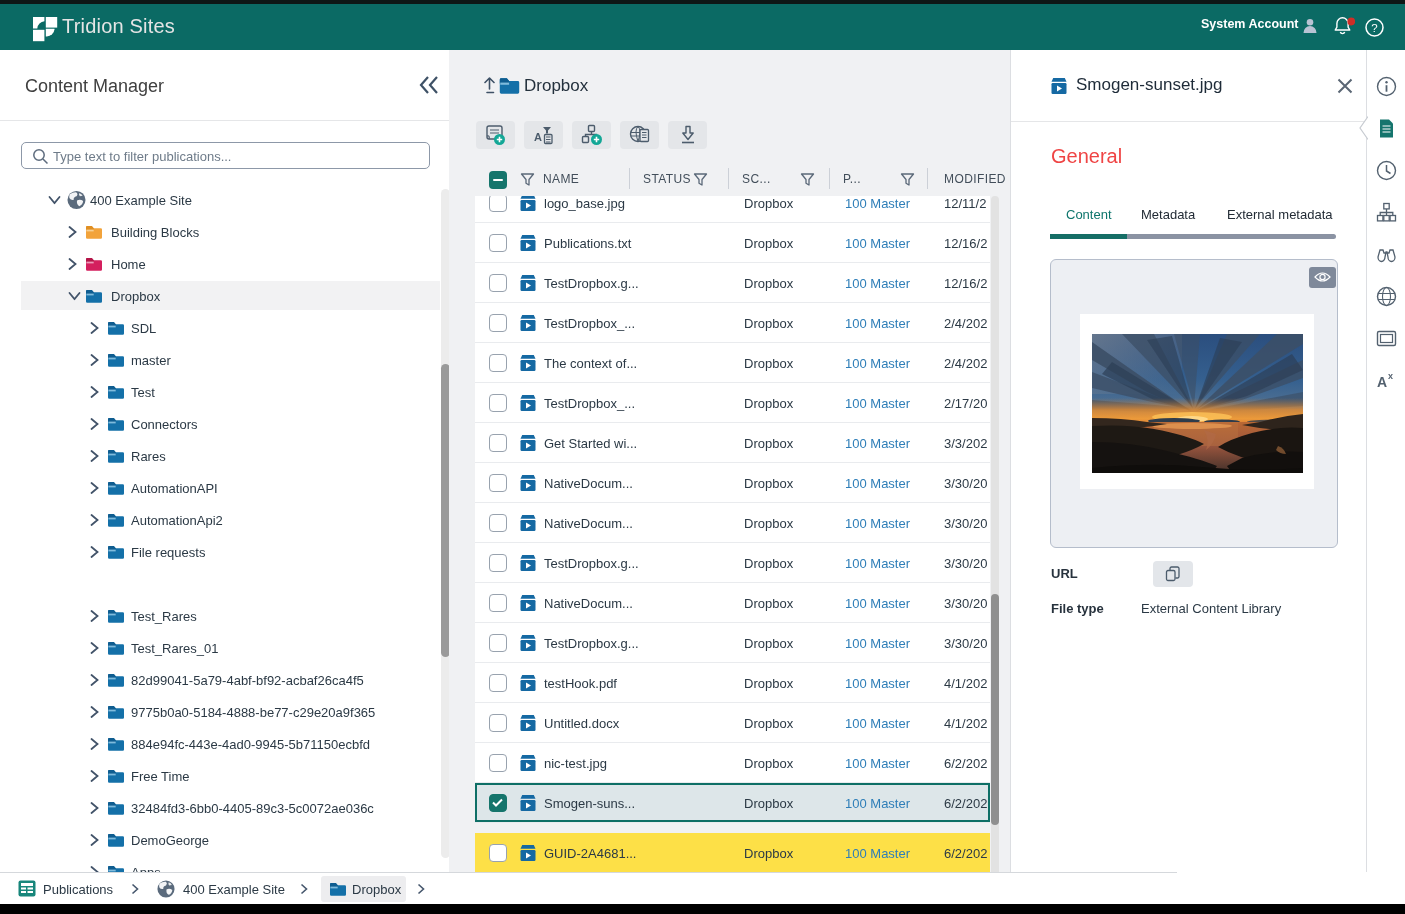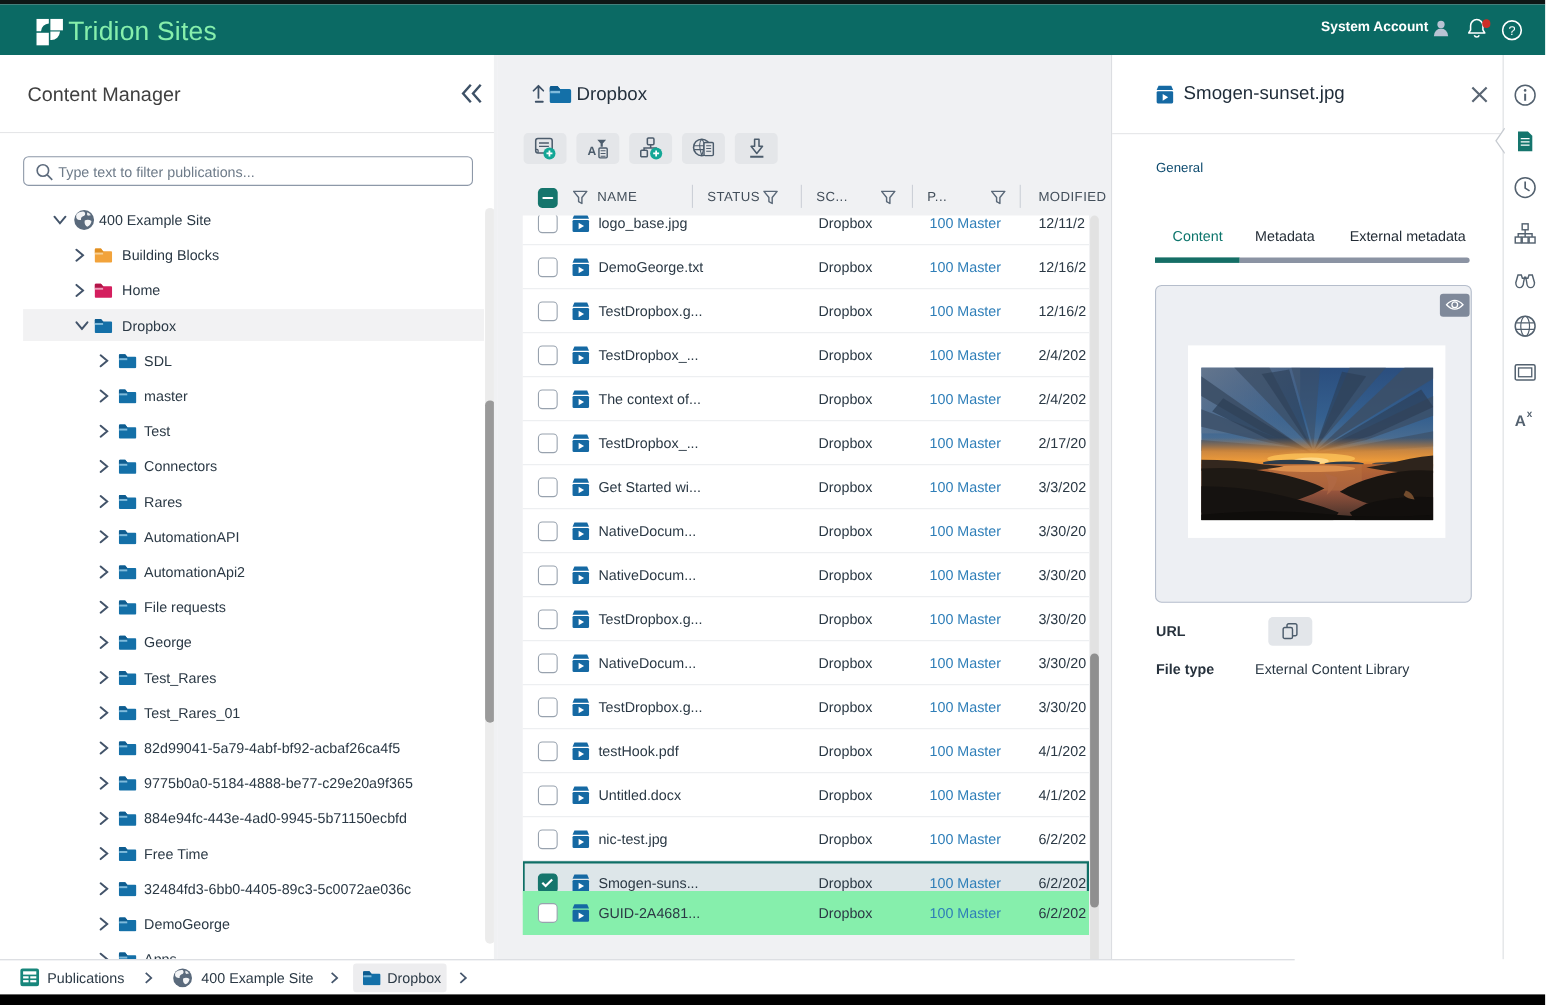--- a/index.html
+++ b/index.html
@@ -33,21 +33,21 @@
 <div id="app">
 
 <div id="topstrip" class="abs"></div>
 <div id="topbar" class="abs">
 <svg class="abs" style="left:33px;top:13px" width="25" height="25" viewBox="0 0 25 25">
 <path d="M0,0 h11.4 v4.3 a7.6,7.6 0 0 0 -7.1,7.1 h-4.3 z" fill="#fff"></path>
 <rect x="12.8" y="0" width="11.4" height="10.6" fill="#fff"></rect>
 <rect x="0" y="12.8" width="11.4" height="11.4" fill="#fff"></rect>
 <path d="M12.8,11.7 h8.7 v0.5 a7.9,7.9 0 0 1 -7.7,7.2 h-1 z" fill="#fff"></path>
 </svg>
-<div class="abs" style="left:62px;top:11px;font-size:24px;color:#86efac;font-weight:400;letter-spacing:.2px">Tridion Sites</div>
+<div class="abs" style="left:62px;top:11px;font-size:20px;color:#e5e5e5;font-weight:400;letter-spacing:.2px">Tridion Sites</div>
 <div class="abs" style="left:1201px;top:13px;font-size:12.5px;color:#fff;font-weight:bold">System Account</div>
 <svg class="abs" style="left:1303px;top:14px" width="14" height="16" viewBox="0 0 14 16">
 <circle cx="7" cy="4.2" r="3.3" fill="#b9c3d3"></circle>
         <path d="M0.5,15 a6.5,7 0 0 1 13,0 z" fill="#b9c3d3"></path>
       </svg>
 <svg class="abs" style="left:1333px;top:12px" width="22" height="22" viewBox="0 0 22 22">
 <path d="M9.5,1.8 a5.6,5.6 0 0 1 5.6,5.6 v3.8 l1.7,2.8 h-14.6 l1.7,-2.8 v-3.8 a5.6,5.6 0 0 1 5.6,-5.6 z" fill="none" stroke="#fff" stroke-width="1.4" stroke-linejoin="round"></path>
 <path d="M7.3,16 a2.3,2.3 0 0 0 4.4,0" fill="none" stroke="#fff" stroke-width="1.4"></path>
 <circle cx="18.3" cy="5.5" r="3.9" fill="#cf2e27"></circle>
       </svg>
@@ -195,31 +195,20 @@
 <div class="trow" style="top:486px">
         <svg class="chev" style="left:90px" width="9" height="13" viewBox="0 0 9 13">
           <path d="M1.5,1.5 L7.5,6.5 L1.5,11.5" fill="none" stroke="#43546a" stroke-width="1.8" stroke-linecap="round"></path>
         </svg>
         <svg class="ficon" style="left:108px" width="16" height="14" viewBox="0 0 16 14">
           <path d="M0,2.2 a1.2,1.2 0 0 1 1.2,-1.2 h4.6 l1.9,2.3 h7.1 a1.2,1.2 0 0 1 1.2,1.2 v8 a1.2,1.2 0 0 1 -1.2,1.2 h-13.6 a1.2,1.2 0 0 1 -1.2,-1.2 z" fill="#1470a8"></path>
           <path d="M0,2.2 a1.2,1.2 0 0 1 1.2,-1.2 h4.6 l1.9,2.3 v2 h-7.7 z" fill="#0f5d90"></path>
           <rect x="0.4" y="4.6" width="7.3" height="1.8" fill="#7fbbdc"></rect>
         </svg>
         <div class="lbl" style="left:131px">File requests</div>
-      </div>
-<div class="trow" style="top:518px">
-        <svg class="chev" style="left:90px" width="9" height="13" viewBox="0 0 9 13">
-          <path d="M1.5,1.5 L7.5,6.5 L1.5,11.5" fill="none" stroke="#43546a" stroke-width="1.8" stroke-linecap="round"></path>
-        </svg>
-        <svg class="ficon" style="left:108px" width="16" height="14" viewBox="0 0 16 14">
-          <path d="M0,2.2 a1.2,1.2 0 0 1 1.2,-1.2 h4.6 l1.9,2.3 h7.1 a1.2,1.2 0 0 1 1.2,1.2 v8 a1.2,1.2 0 0 1 -1.2,1.2 h-13.6 a1.2,1.2 0 0 1 -1.2,-1.2 z" fill="#1470a8"></path>
-          <path d="M0,2.2 a1.2,1.2 0 0 1 1.2,-1.2 h4.6 l1.9,2.3 v2 h-7.7 z" fill="#0f5d90"></path>
-          <rect x="0.4" y="4.6" width="7.3" height="1.8" fill="#7fbbdc"></rect>
-        </svg>
-        <div class="lbl" style="left:131px">George</div>
       </div>
 <div class="trow" style="top:550px">
         <svg class="chev" style="left:90px" width="9" height="13" viewBox="0 0 9 13">
           <path d="M1.5,1.5 L7.5,6.5 L1.5,11.5" fill="none" stroke="#43546a" stroke-width="1.8" stroke-linecap="round"></path>
         </svg>
         <svg class="ficon" style="left:108px" width="16" height="14" viewBox="0 0 16 14">
           <path d="M0,2.2 a1.2,1.2 0 0 1 1.2,-1.2 h4.6 l1.9,2.3 h7.1 a1.2,1.2 0 0 1 1.2,1.2 v8 a1.2,1.2 0 0 1 -1.2,1.2 h-13.6 a1.2,1.2 0 0 1 -1.2,-1.2 z" fill="#1470a8"></path>
           <path d="M0,2.2 a1.2,1.2 0 0 1 1.2,-1.2 h4.6 l1.9,2.3 v2 h-7.7 z" fill="#0f5d90"></path>
           <rect x="0.4" y="4.6" width="7.3" height="1.8" fill="#7fbbdc"></rect>
         </svg>
@@ -403,21 +392,21 @@
           <div class="pb">100 Master</div>
           <div class="dt">12/11/2</div>
 </div>
 <div class="grow" style="top:27px">
 <div class="cbx"></div>
 <svg class="mmicon" width="18" height="18" viewBox="0 0 18 18">
             <path d="M3.2,1 h11.6 l1.7,3.8 h-15 z" fill="#1569a3"></path>
             <rect x="1.5" y="6" width="15" height="11" rx="1.2" fill="#1569a3"></rect>
             <path d="M7,8.5 L12,11.5 L7,14.5 z" fill="#fff"></path>
           </svg>
-<div class="nm">DemoGeorge.txt</div>
+<div class="nm">Publications.txt</div>
           <div class="sc">Dropbox</div>
           <div class="pb">100 Master</div>
           <div class="dt">12/16/2</div>
 </div>
 <div class="grow" style="top:67px">
 <div class="cbx"></div>
 <svg class="mmicon" width="18" height="18" viewBox="0 0 18 18">
             <path d="M3.2,1 h11.6 l1.7,3.8 h-15 z" fill="#1569a3"></path>
             <rect x="1.5" y="6" width="15" height="11" rx="1.2" fill="#1569a3"></rect>
             <path d="M7,8.5 L12,11.5 L7,14.5 z" fill="#fff"></path>
@@ -580,21 +569,21 @@
 <svg class="mmicon" width="18" height="18" viewBox="0 0 18 18">
             <path d="M3.2,1 h11.6 l1.7,3.8 h-15 z" fill="#1569a3"></path>
             <rect x="1.5" y="6" width="15" height="11" rx="1.2" fill="#1569a3"></rect>
             <path d="M7,8.5 L12,11.5 L7,14.5 z" fill="#fff"></path>
           </svg>
 <div class="nm">Smogen-suns...</div>
           <div class="sc">Dropbox</div>
           <div class="pb">100 Master</div>
           <div class="dt">6/2/202</div>
 </div>
-<div class="grow" style="top:614px;background:#86efac;border-bottom:none">
+<div class="grow" style="top:637px;background:#fde047;border-bottom:none">
 <div class="cbx"></div>
 <svg class="mmicon" width="18" height="18" viewBox="0 0 18 18">
             <path d="M3.2,1 h11.6 l1.7,3.8 h-15 z" fill="#1569a3"></path>
             <rect x="1.5" y="6" width="15" height="11" rx="1.2" fill="#1569a3"></rect>
             <path d="M7,8.5 L12,11.5 L7,14.5 z" fill="#fff"></path>
           </svg>
 <div class="nm">GUID-2A4681...</div>
           <div class="sc">Dropbox</div>
           <div class="pb">100 Master</div>
           <div class="dt">6/2/202</div>
@@ -607,21 +596,21 @@
 <svg class="abs" style="left:39px;top:27px" width="18" height="18" viewBox="0 0 18 18">
         <path d="M3.2,1 h11.6 l1.7,3.8 h-15 z" fill="#1569a3"></path>
         <rect x="1.5" y="6" width="15" height="11" rx="1.2" fill="#1569a3"></rect>
         <path d="M7,8.5 L12,11.5 L7,14.5 z" fill="#fff"></path>
       </svg>
 <div class="abs" style="left:65px;top:25px;font-size:17px;color:#1e2b38">Smogen-sunset.jpg</div>
 <svg class="abs" style="left:326px;top:28px" width="16" height="16" viewBox="0 0 16 16">
 <path d="M1.5,1.5 L14.5,14.5 M14.5,1.5 L1.5,14.5" stroke="#5a6674" stroke-width="2"></path>
       </svg>
 <div class="abs" style="left:0;top:71px;width:356px;height:1px;background:#e5e6e8"></div>
-<div class="abs" style="left:40px;top:95px;font-size:12px;color:#0c4a6e">General</div>
+<div class="abs" style="left:40px;top:95px;font-size:20px;color:#ef4444">General</div>
 <div class="abs" style="left:55px;top:157px;font-size:13px;color:#0d756c">Content</div>
 <div class="abs" style="left:130px;top:157px;font-size:13px;color:#222b35">Metadata</div>
 <div class="abs" style="left:216px;top:157px;font-size:13px;color:#222b35">External metadata</div>
 <div class="abs" style="left:39px;top:184px;width:77px;height:5px;background:#156e66"></div>
 <div class="abs" style="left:116px;top:184px;width:209px;height:5px;background:#8b93a3;border-radius:0 3px 3px 0"></div>
 <div class="abs" style="left:39px;top:209px;width:288px;height:289px;background:#edeff3;border:1px solid #b5bdcb;border-radius:6px">
 <div class="abs" style="left:258px;top:7px;width:27px;height:21px;background:#7f899a;border-radius:3px">
 <svg style="position:absolute;left:5px;top:3px" width="17" height="14" viewBox="0 0 17 14">
 <path d="M1,7 q7.5,-8 15,0 q-7.5,8 -15,0 z" fill="none" stroke="#fff" stroke-width="1.2"></path>
 <circle cx="8.5" cy="7" r="2.6" fill="none" stroke="#fff" stroke-width="1.2"></circle>

